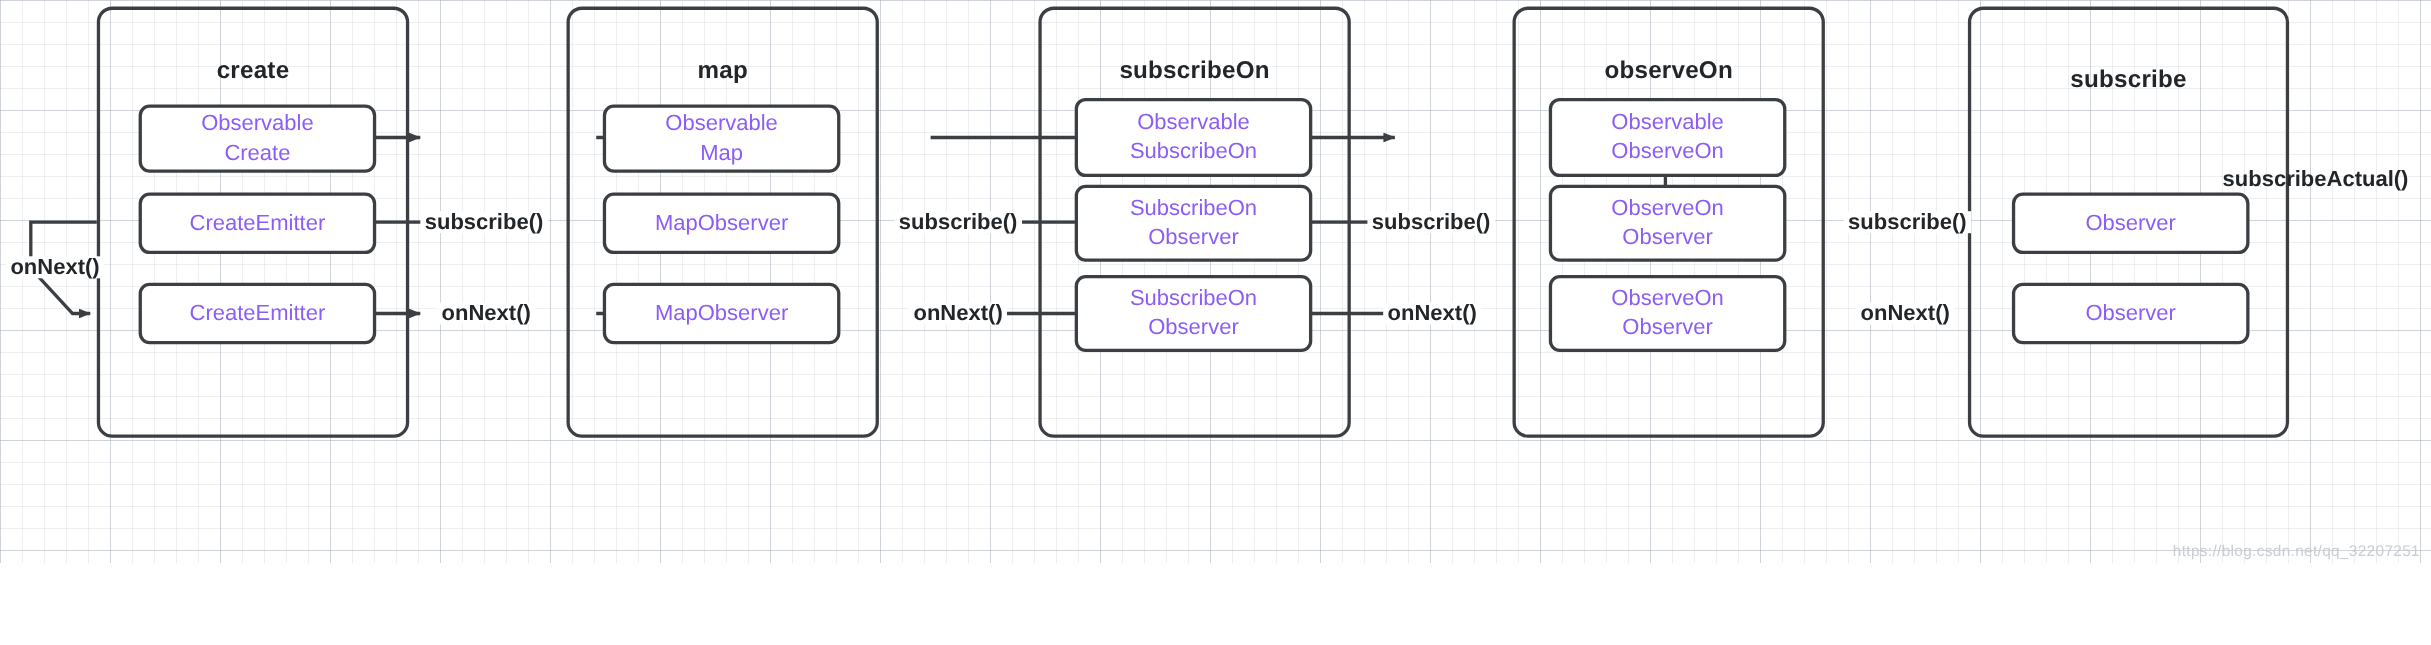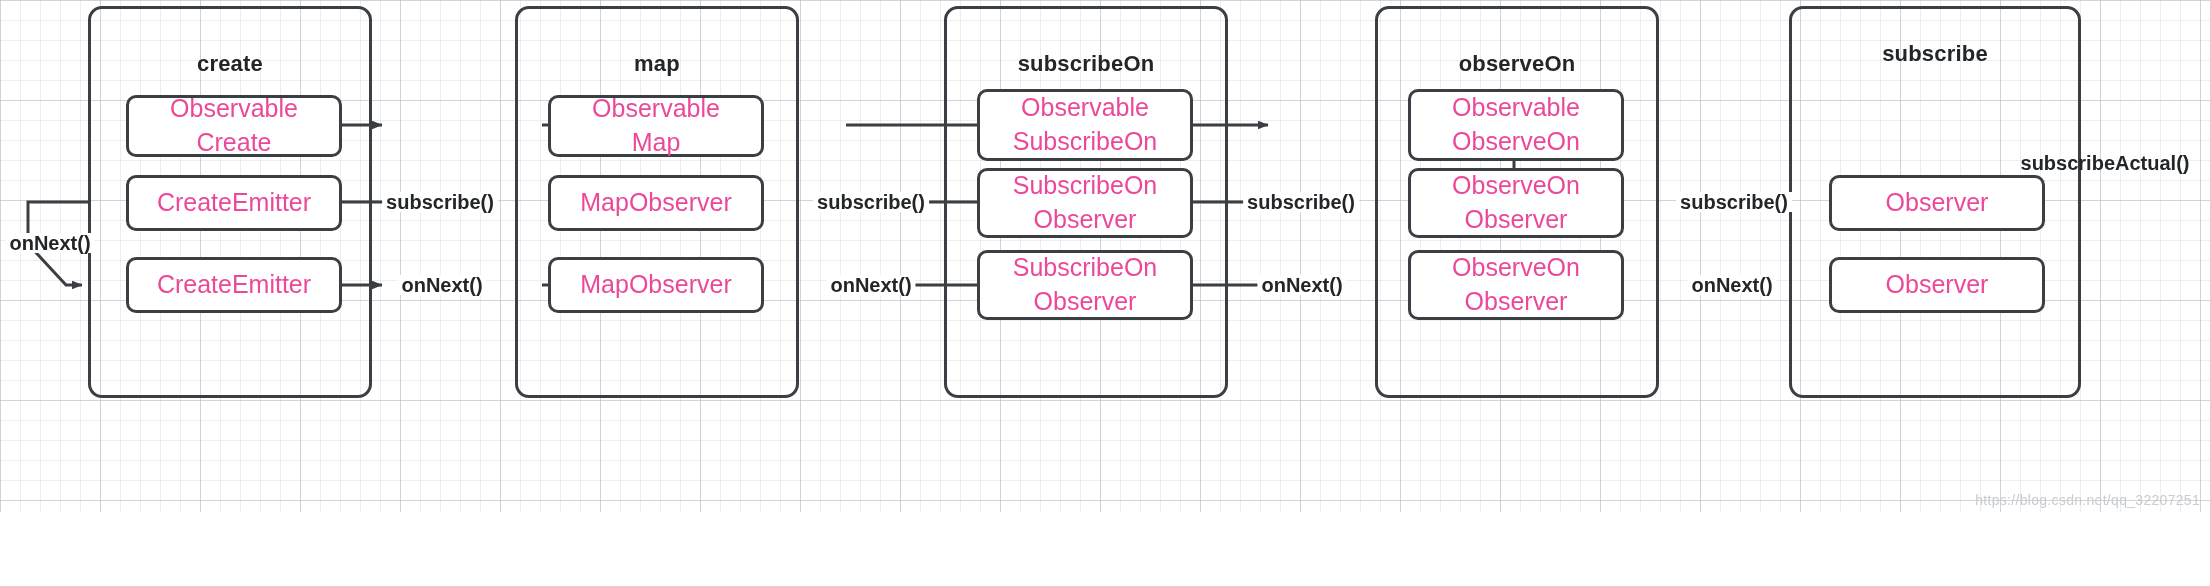--- a/index.html
+++ b/index.html
@@ -50,23 +50,23 @@
   .node {
     position: absolute;
     border: 3px solid #3b3f43;
     border-radius: 10px;
     background: #ffffff;
     box-sizing: border-box;
     display: flex;
     align-items: center;
     justify-content: center;
     text-align: center;
-    font-size: 25px;
+    font-size: 20px;
     line-height: 1.35;
-    color: #ec4899;
+    color: #8b5cf6;
     white-space: pre-line;
   }
   .edge-label {
     position: absolute;
     font-size: 20px;
     color: #232629;
     background: #ffffff;
     padding: 0 4px;
     white-space: nowrap;
     transform: translate(-50%, -50%);
@@ -147,21 +147,21 @@
     <div class="panel-title" style="top:42px;">observeOn</div>
   </div>
   <div class="node" style="left:1408px; top:89px; width:216px; height:72px;">Observable
 ObserveOn</div>
   <div class="node" style="left:1408px; top:168px; width:216px; height:70px;">ObserveOn
 Observer</div>
   <div class="node" style="left:1408px; top:250px; width:216px; height:70px;">ObserveOn
 Observer</div>
 
   <div class="panel" style="left:1789px; top:6px; width:292px; height:392px;">
-    <div class="panel-title" style="top:32px;">subscribe</div>
+    <div class="panel-title" style="top:50px;">subscribe</div>
   </div>
   <div class="node" style="left:1829px; top:175px; width:216px; height:56px;">Observer</div>
   <div class="node" style="left:1829px; top:257px; width:216px; height:56px;">Observer</div>
 
   <div class="edge-label" style="left:50px; top:243px;">onNext()</div>
 
   <div class="edge-label" style="left:440px; top:202px;">subscribe()</div>
   <div class="edge-label" style="left:871px; top:202px;">subscribe()</div>
   <div class="edge-label" style="left:1301px; top:202px;">subscribe()</div>
   <div class="edge-label" style="left:1734px; top:202px;">subscribe()</div>

